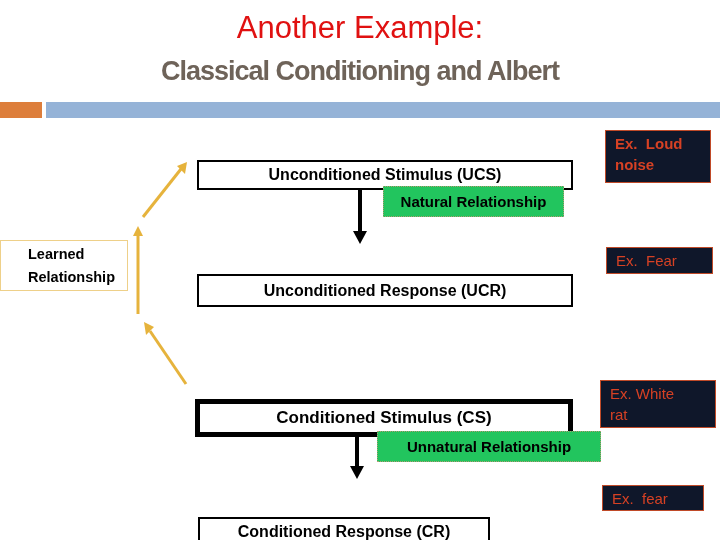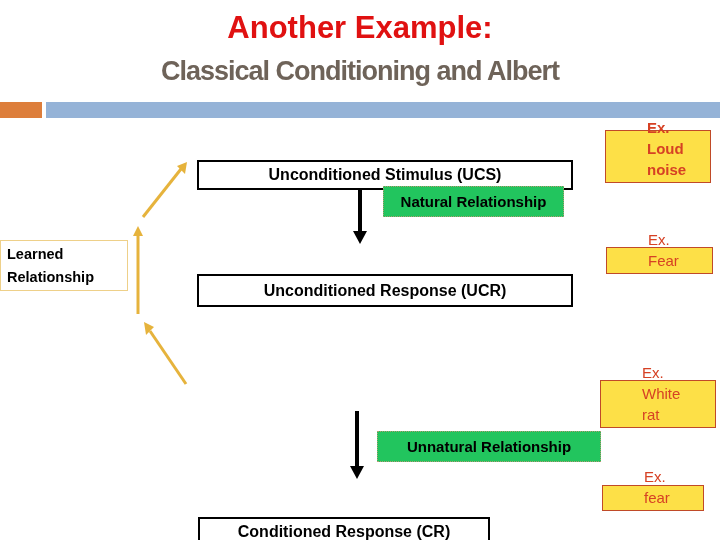--- a/index.html
+++ b/index.html
@@ -1,21 +1,21 @@
 <!DOCTYPE html>
 <html style="--title-red: #e01111; --title-gray: #6e6359; --divider-orange: #dd7e3b; --divider-blue: #95b3d7; --ex-red: #d64124; --ex-border: #c04a28; --gold: #e6b33c; --gold-border: #eed089; --dotted-border: #b29a72;"><head>
 <meta charset="utf-8">
 <style>
   html,body{margin:0;padding:0;background:#ffffff;}
   .slide{
     position:relative;width:720px;height:540px;background:#ffffff;
     font-family:"Liberation Sans",sans-serif;overflow:hidden;
   }
   .title-block{position:absolute;top:8px;left:0;width:720px;text-align:center;}
-  .title-line1{font-size:31px;font-weight:bold;color:var(--title-red);line-height:40px;}
+  .title-line1{font-size:31px;font-weight:normal;color:var(--title-red);line-height:40px;}
   .title-line2{font-size:27px;font-weight:bold;color:var(--title-gray);line-height:46px;letter-spacing:-1px;}
   .divider-orange{position:absolute;left:0;top:102px;width:42px;height:16px;background:var(--divider-orange);}
   .divider-blue{position:absolute;left:46px;top:102px;width:674px;height:16px;background:var(--divider-blue);}
 
   .node{
     position:absolute;display:flex;align-items:center;justify-content:center;
     background:#ffffff;color:#000;box-sizing:border-box;text-align:center;margin-top:29px;
   }
   .node-ucs{left:197px;top:131px;width:376px;height:30px;border:2px solid #000;font-size:16px;font-weight:bold;}
   .node-ucr{left:197px;top:245px;width:376px;height:33px;border:2px solid #000;font-size:16px;font-weight:bold;}
@@ -29,28 +29,28 @@
   }
   .rel-natural{left:383px;top:186px;width:181px;height:31px;}
   .rel-unnatural{left:377px;top:431px;width:224px;height:31px;}
 
   .learned-box{
     position:absolute;left:0;top:240px;width:128px;height:51px;
     border:1px solid var(--gold-border);background:#ffffff;box-sizing:border-box;
     display:flex;align-items:center;
   }
   .learned-box .lbl{
-    padding-left:6px;font-size:14.5px;font-weight:bold;color:#000;
+    padding-left:27px;font-size:14.5px;font-weight:bold;color:#000;
     line-height:1.55;white-space:pre-wrap;text-align:left;
   }
 
   .ex-box{
-    position:absolute;border:1.5px solid var(--ex-border);background:#fde047;
-    color:var(--ex-red);box-sizing:border-box;display:flex;align-items:flex-end;
-    font-size:15px;line-height:1.4;white-space:pre-wrap;text-align:left;padding-left:32px;
+    position:absolute;border:1.5px solid var(--ex-border);background:#0f172a;
+    color:var(--ex-red);box-sizing:border-box;display:flex;align-items:flex-start;
+    font-size:15px;line-height:1.4;white-space:pre-wrap;text-align:left;
   }
   .ex-box .lbl{padding:2px 9px;}
   .ex-loud {left:605px;top:130px;width:106px;height:53px;font-weight:bold;}
   .ex-fear1{left:606px;top:247px;width:107px;height:27px;font-weight:normal;}
   .ex-rat  {left:600px;top:380px;width:116px;height:48px;font-weight:normal;}
   .ex-fear2{left:602px;top:485px;width:102px;height:26px;font-weight:normal;}
 
   .arrows{position:absolute;left:0;top:0;width:720px;height:540px;pointer-events:none;}
   .arrow-black{stroke:#000;stroke-width:4;}
   .head-black{fill:#000;}
@@ -112,20 +112,23 @@
   </div>
 
   <div class="node node-ucr">
     <span>Unconditioned Response (UCR)</span>
   </div>
 
   <div class="ex-box ex-fear1">
     <span class="lbl">Ex.  Fear</span>
   </div>
 
+  <div class="node node-cs">
+    <span>Conditioned Stimulus (CS)</span>
+  </div>
 
   <div class="ex-box ex-rat">
     <span class="lbl">Ex. White
 rat</span>
   </div>
 
   <div class="rel-box rel-unnatural">
     <span>Unnatural Relationship</span>
   </div>
 

